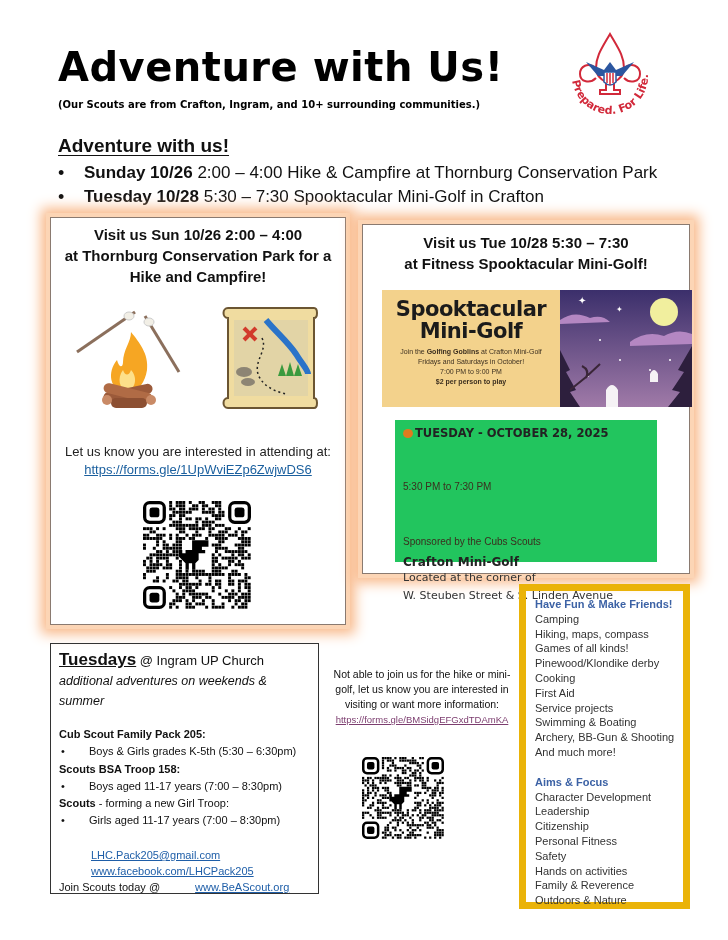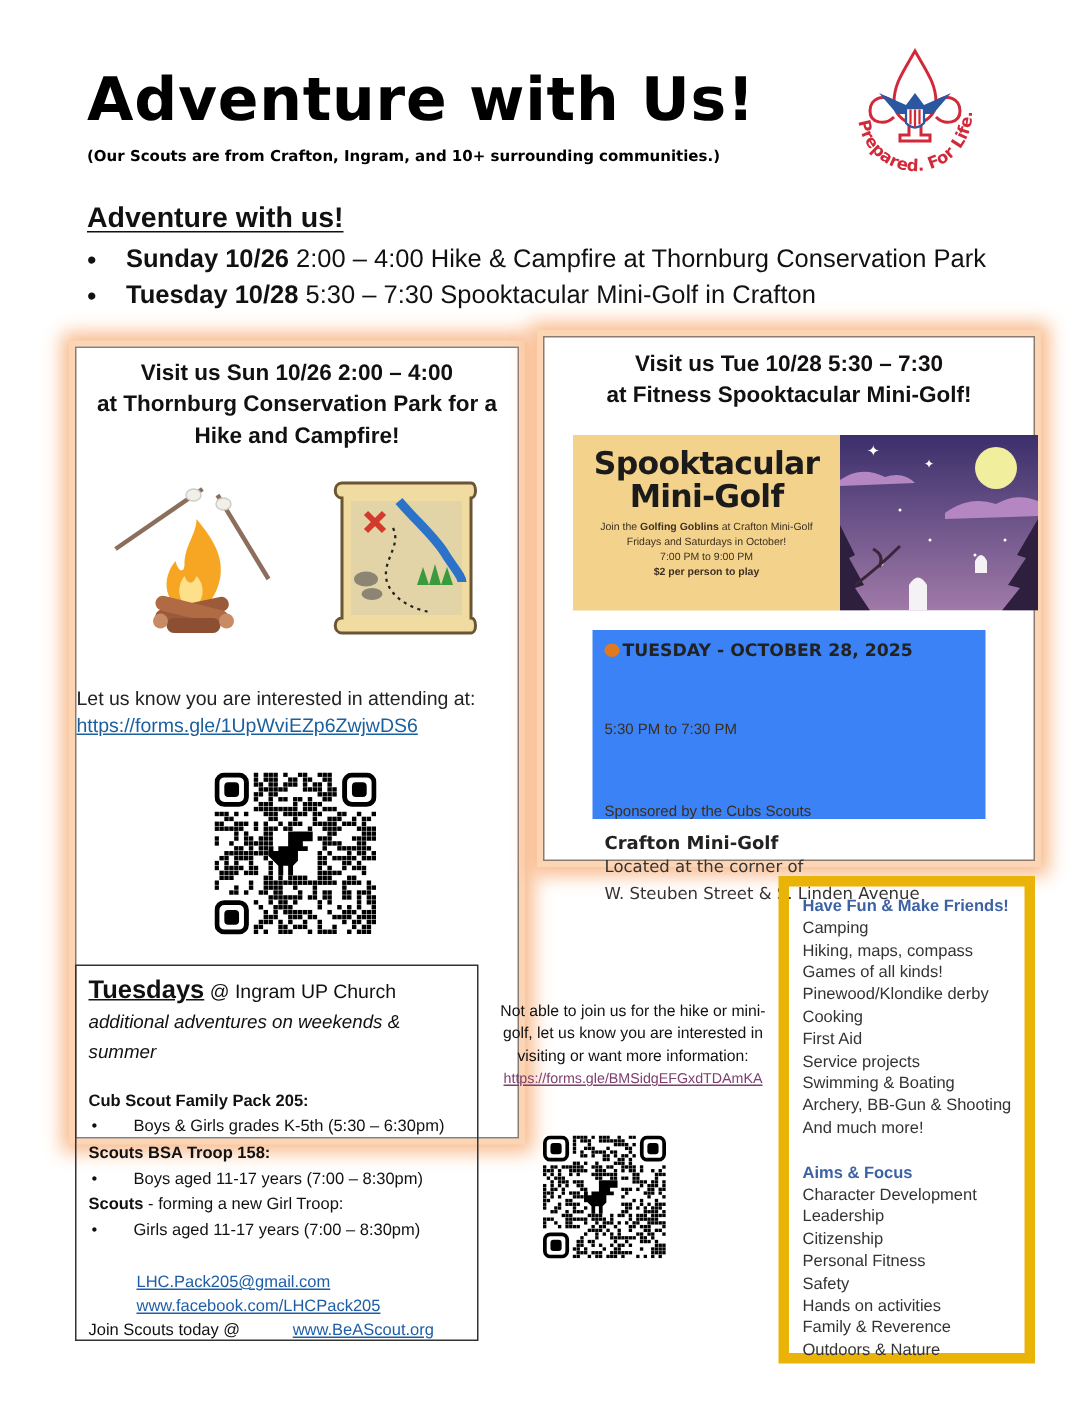--- a/index.html
+++ b/index.html
@@ -11,44 +11,44 @@
 
   .logo { position: absolute; left: 560px; top: 28px; width: 100px; height: 100px; }
 
   .section-heading { position: absolute; left: 58px; top: 135px; font-size: 19px; font-weight: bold; text-decoration: underline; text-underline-offset: 3px; }
   .event-list { position: absolute; left: 58px; top: 162px; list-style: none; font-size: 17px; }
   .event-list li { position: relative; padding-left: 26px; height: 24px; line-height: 22px; }
   .event-list li::before { content: "•"; position: absolute; left: 0; top: 0; font-size: 18px; }
   .event-list b { font-weight: bold; }
 
   .glow-box { position: absolute; background: #fff; border: 1px solid #8a7a70; box-shadow: 0 0 0 4px #fcd5b5, 0 0 12px 9px #f9b98a; }
-  .box-left { left: 50px; top: 231px; width: 296px; height: 528px; }
+  .box-left { left: 50px; top: 217px; width: 296px; height: 408px; }
   .box-right { left: 362px; top: 224px; width: 328px; height: 350px; }
 
   .box-head { text-align: center; font-weight: bold; font-size: 15px; line-height: 21px; color: #111; }
   .box-left .box-head { margin-top: 6px; }
   .box-right .box-head { margin-top: 7px; }
 
   .illustrations { position: absolute; left: 22px; top: 82px; width: 260px; height: 116px; }
   .campfire { position: absolute; left: 0; top: 2px; width: 108px; height: 112px; }
   .treasure-map { position: absolute; left: 145px; top: 2px; width: 108px; height: 112px; }
 
-  .interest-text { position: absolute; left: 0; width: 100%; top: 225px; text-align: left; font-size: 13px; line-height: 18px; color: #222; }
+  .interest-text { position: absolute; left: 0; width: 100%; top: 225px; text-align: center; font-size: 13px; line-height: 18px; color: #222; }
   .link { color: #1a5f9e; text-decoration: underline; }
   .qr { position: absolute; background: #fff; }
   .qr-left { left: 92px; top: 283px; width: 108px; height: 108px; }
 
   .promo-banner { position: absolute; left: 8px; top: 65px; width: 310px; height: 117px; margin-left: 11px; }
   .banner-left { position: absolute; left: 0; top: 0; width: 178px; height: 117px; background: #f3d28c; text-align: center; }
   .banner-title { font-family: "DejaVu Sans", sans-serif; font-weight: bold; font-size: 21px; line-height: 22px; margin-top: 8px; color: #1b1b1b; letter-spacing: -0.5px; }
   .banner-small { font-size: 7px; line-height: 10px; color: #3d3020; margin-top: 5px; }
   .banner-small b { font-weight: bold; }
   .banner-right { position: absolute; left: 178px; top: 0; width: 132px; height: 117px; }
 
-  .details-card { position: absolute; left: 32px; top: 195px; width: 262px; height: 126px; background: #3b82f6; padding: 6px 4px 0 8px; color: #3b2e1e; }
+  .details-card { position: absolute; left: 32px; top: 195px; width: 262px; height: 142px; background: #22c55e; padding: 6px 4px 0 8px; color: #3b2e1e; }
   .dc-headline { font-family: "DejaVu Sans", sans-serif; font-weight: bold; font-size: 11.5px; color: #222; }
   .dc-line { font-size: 10px; line-height: 16px; margin-top: 39px; }
   .dc-bold { font-family: "DejaVu Sans", sans-serif; font-weight: bold; font-size: 12px; margin-top: 5px; color: #222; }
   .dc-loc { font-family: "DejaVu Sans", sans-serif; font-size: 11px; line-height: 18px; color: #333; }
   .pumpkin { display: inline-block; width: 10px; height: 9px; background: #e07a1f; border-radius: 50%; margin-right: 2px; vertical-align: -1px; }
 
   .tuesday-box { position: absolute; left: 50px; top: 643px; width: 269px; height: 251px; border: 1px solid #333; padding: 6px 0 0 8px; font-size: 11px; color: #111; }
   .tb-heading { font-size: 13px; line-height: 20px; }
   .tb-heading .big { font-size: 17px; font-weight: bold; text-decoration: underline; margin-top: 12px; }
   .tb-italic { font-style: italic; font-size: 12.5px; line-height: 20px; width: 250px; }

